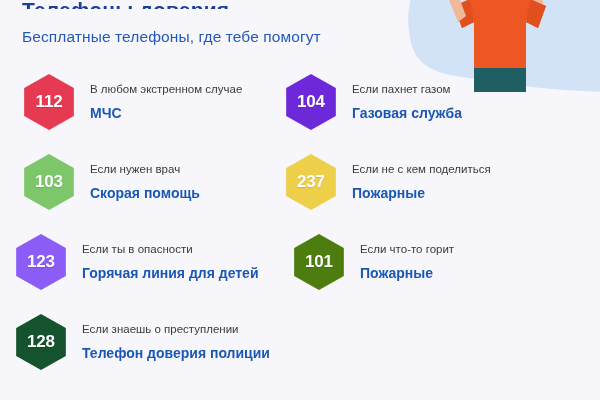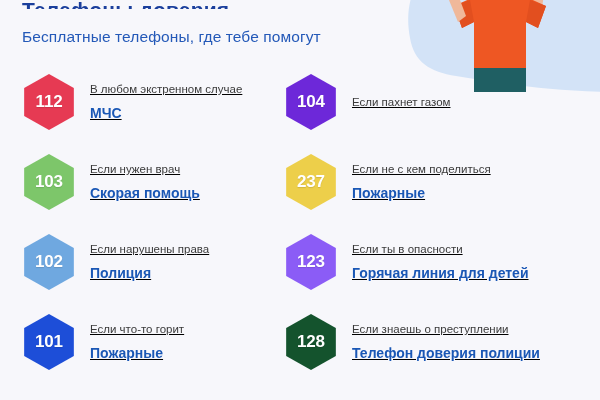--- a/index.html
+++ b/index.html
@@ -80,21 +80,20 @@
     font-weight: bold;
     letter-spacing: -.2px;
     clip-path: polygon(50% 0%, 96% 25%, 96% 75%, 50% 100%, 4% 75%, 4% 25%);
     border-radius: 10px;
     text-shadow: 0 1px 1px rgba(0,0,0,.12);
   }
 
   .texts {
     margin-left: 14px;
     min-width: 0;
-    text-decoration: underline;
   }
   .caption {
     font-size: 11.5px;
     color: #3a3a3a;
     line-height: 14px;
     white-space: nowrap;
   }
   .service {
     margin-top: 9px;
     font-size: 14px;
@@ -139,52 +138,46 @@
       <div class="hex" style="background: rgb(230, 58, 83);">112</div>
       <div class="texts">
         <div class="caption">В любом экстренном случае</div>
         <div class="service">МЧС</div>
       </div>
     </div>
     <div class="cell right">
       <div class="hex" style="background: #6d28d9;">104</div>
       <div class="texts">
         <div class="caption">Если пахнет газом</div>
+        <div class="service">Газовая служба</div>
       </div>
     </div>
     <div class="cell">
       <div class="hex" style="background: rgb(125, 198, 106);">103</div>
       <div class="texts">
         <div class="caption">Если нужен врач</div>
         <div class="service">Скорая помощь</div>
       </div>
     </div>
     <div class="cell right">
       <div class="hex" style="background: rgb(237, 207, 74);">237</div>
       <div class="texts">
         <div class="caption">Если не с кем поделиться</div>
         <div class="service">Пожарные</div>
       </div>
     </div>
-    <div class="cell">
-      <div class="hex" style="background: rgb(111, 168, 224);">102</div>
-      <div class="texts">
-        <div class="caption">Если нарушены права</div>
-        <div class="service">Полиция</div>
-      </div>
-    </div>
     <div class="cell right">
       <div class="hex" style="background: #8b5cf6;">123</div>
       <div class="texts">
         <div class="caption">Если ты в опасности</div>
         <div class="service">Горячая линия для детей</div>
       </div>
     </div>
     <div class="cell">
-      <div class="hex" style="background: #1d4ed8;">101</div>
+      <div class="hex" style="background: #4d7c0f;">101</div>
       <div class="texts">
         <div class="caption">Если что-то горит</div>
         <div class="service">Пожарные</div>
       </div>
     </div>
     <div class="cell right">
       <div class="hex" style="background: #14532d;">128</div>
       <div class="texts">
         <div class="caption">Если знаешь о преступлении</div>
         <div class="service">Телефон доверия полиции</div>

